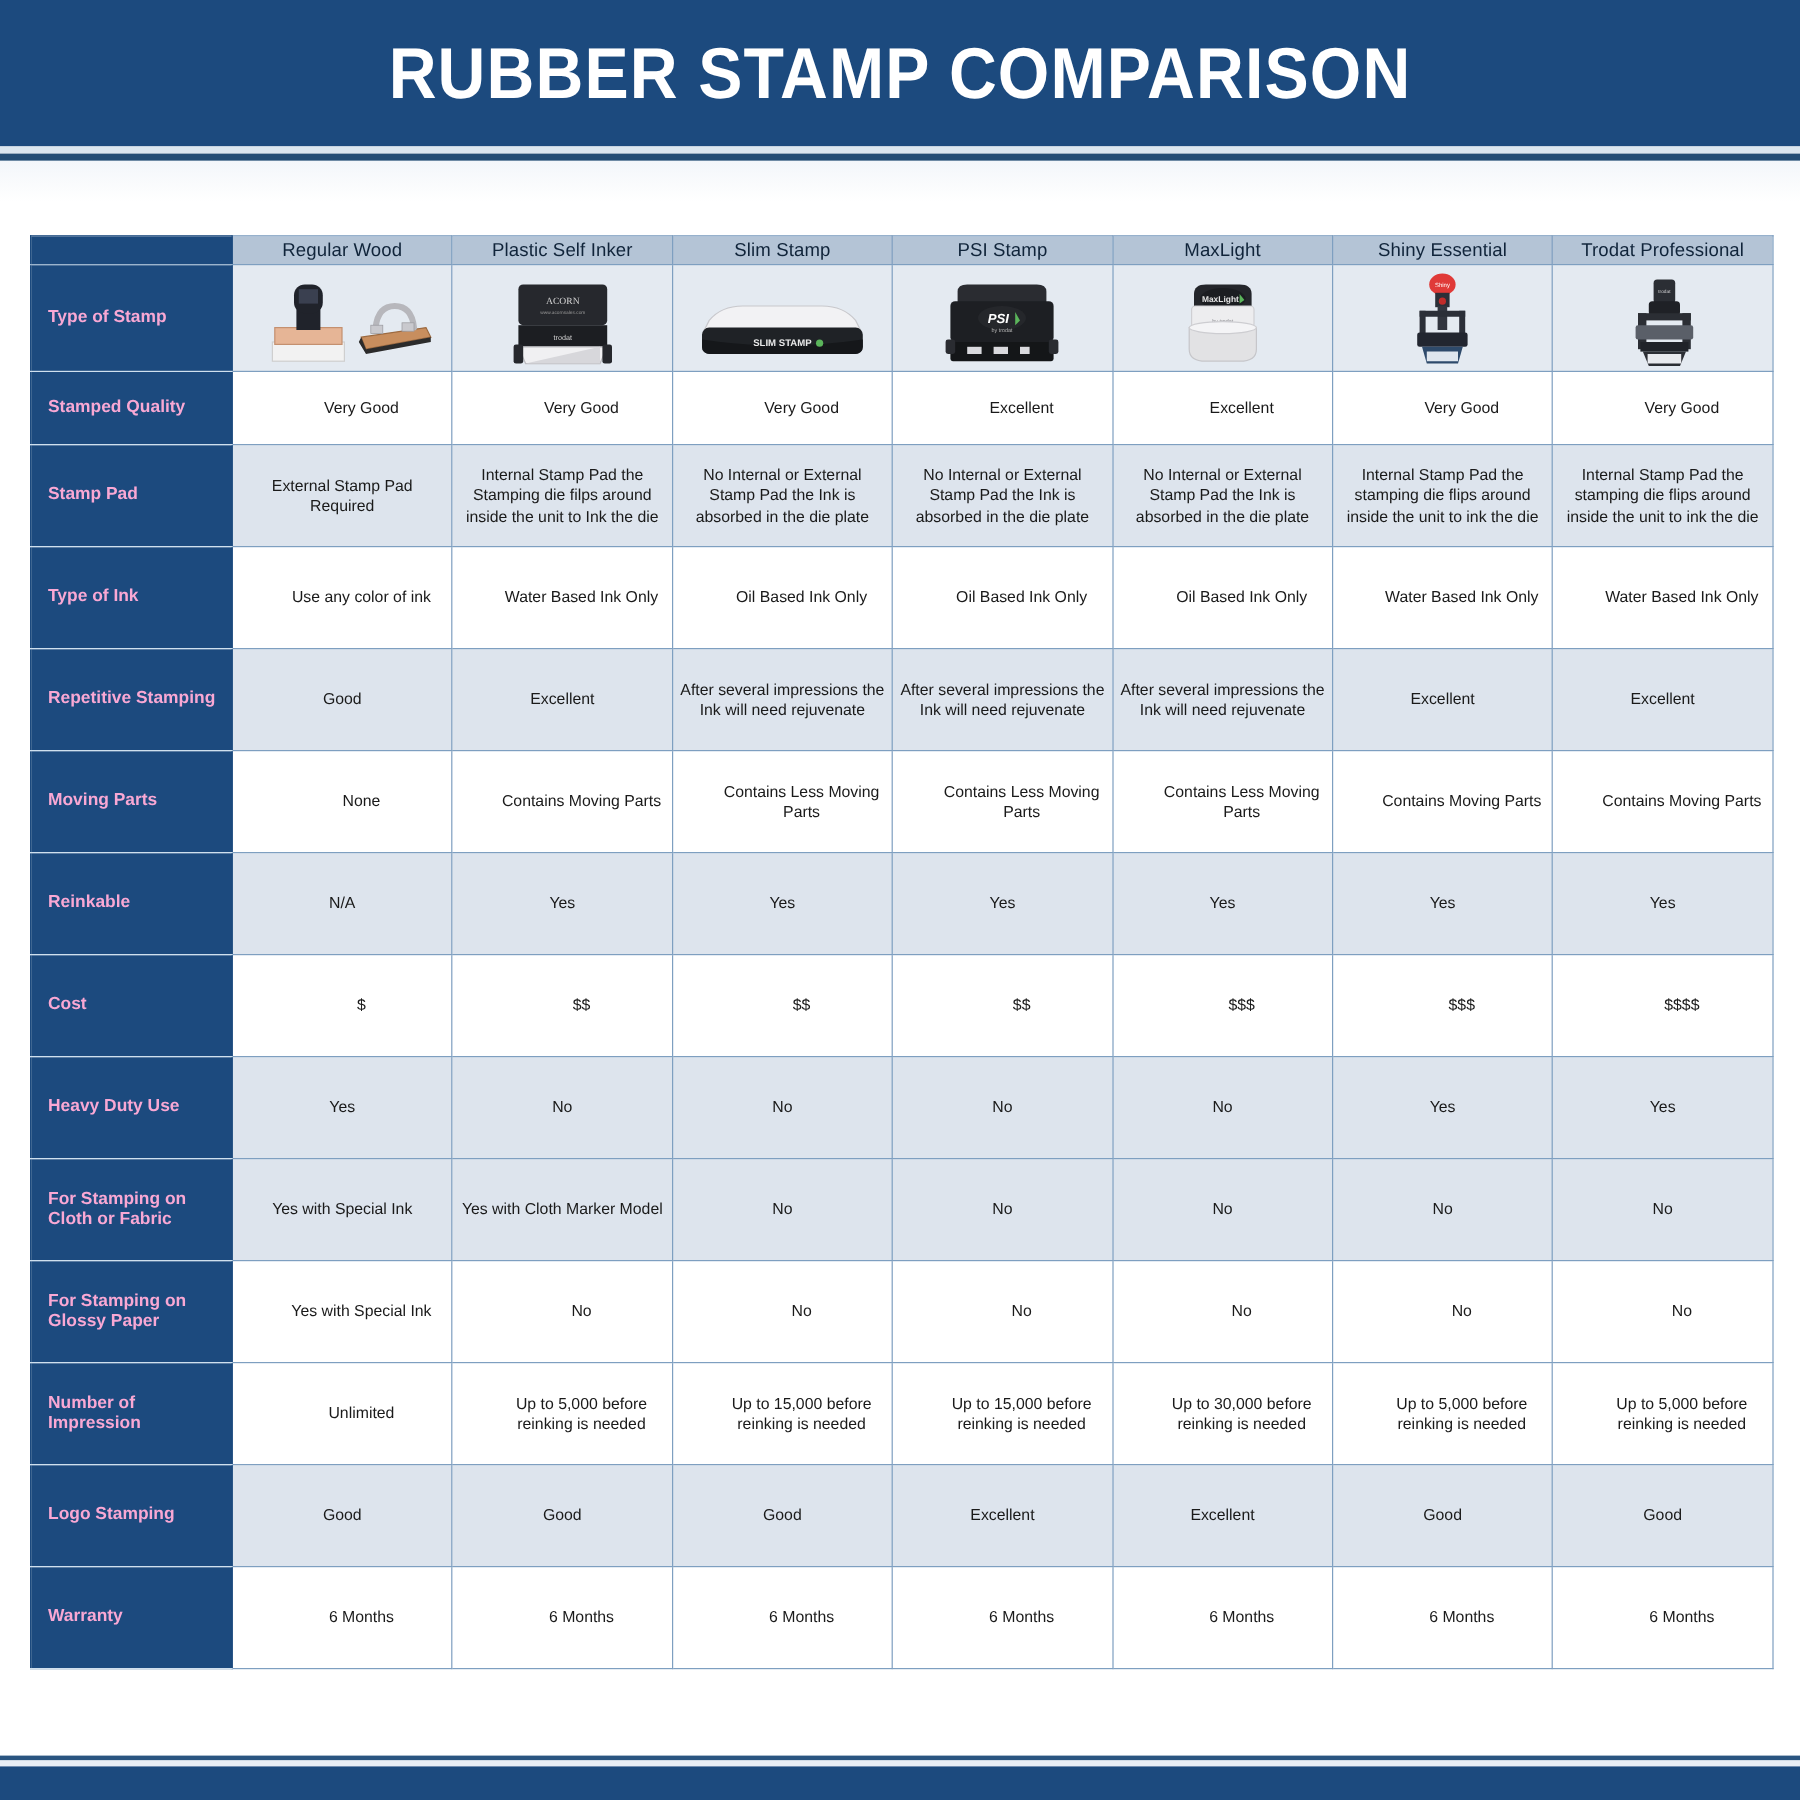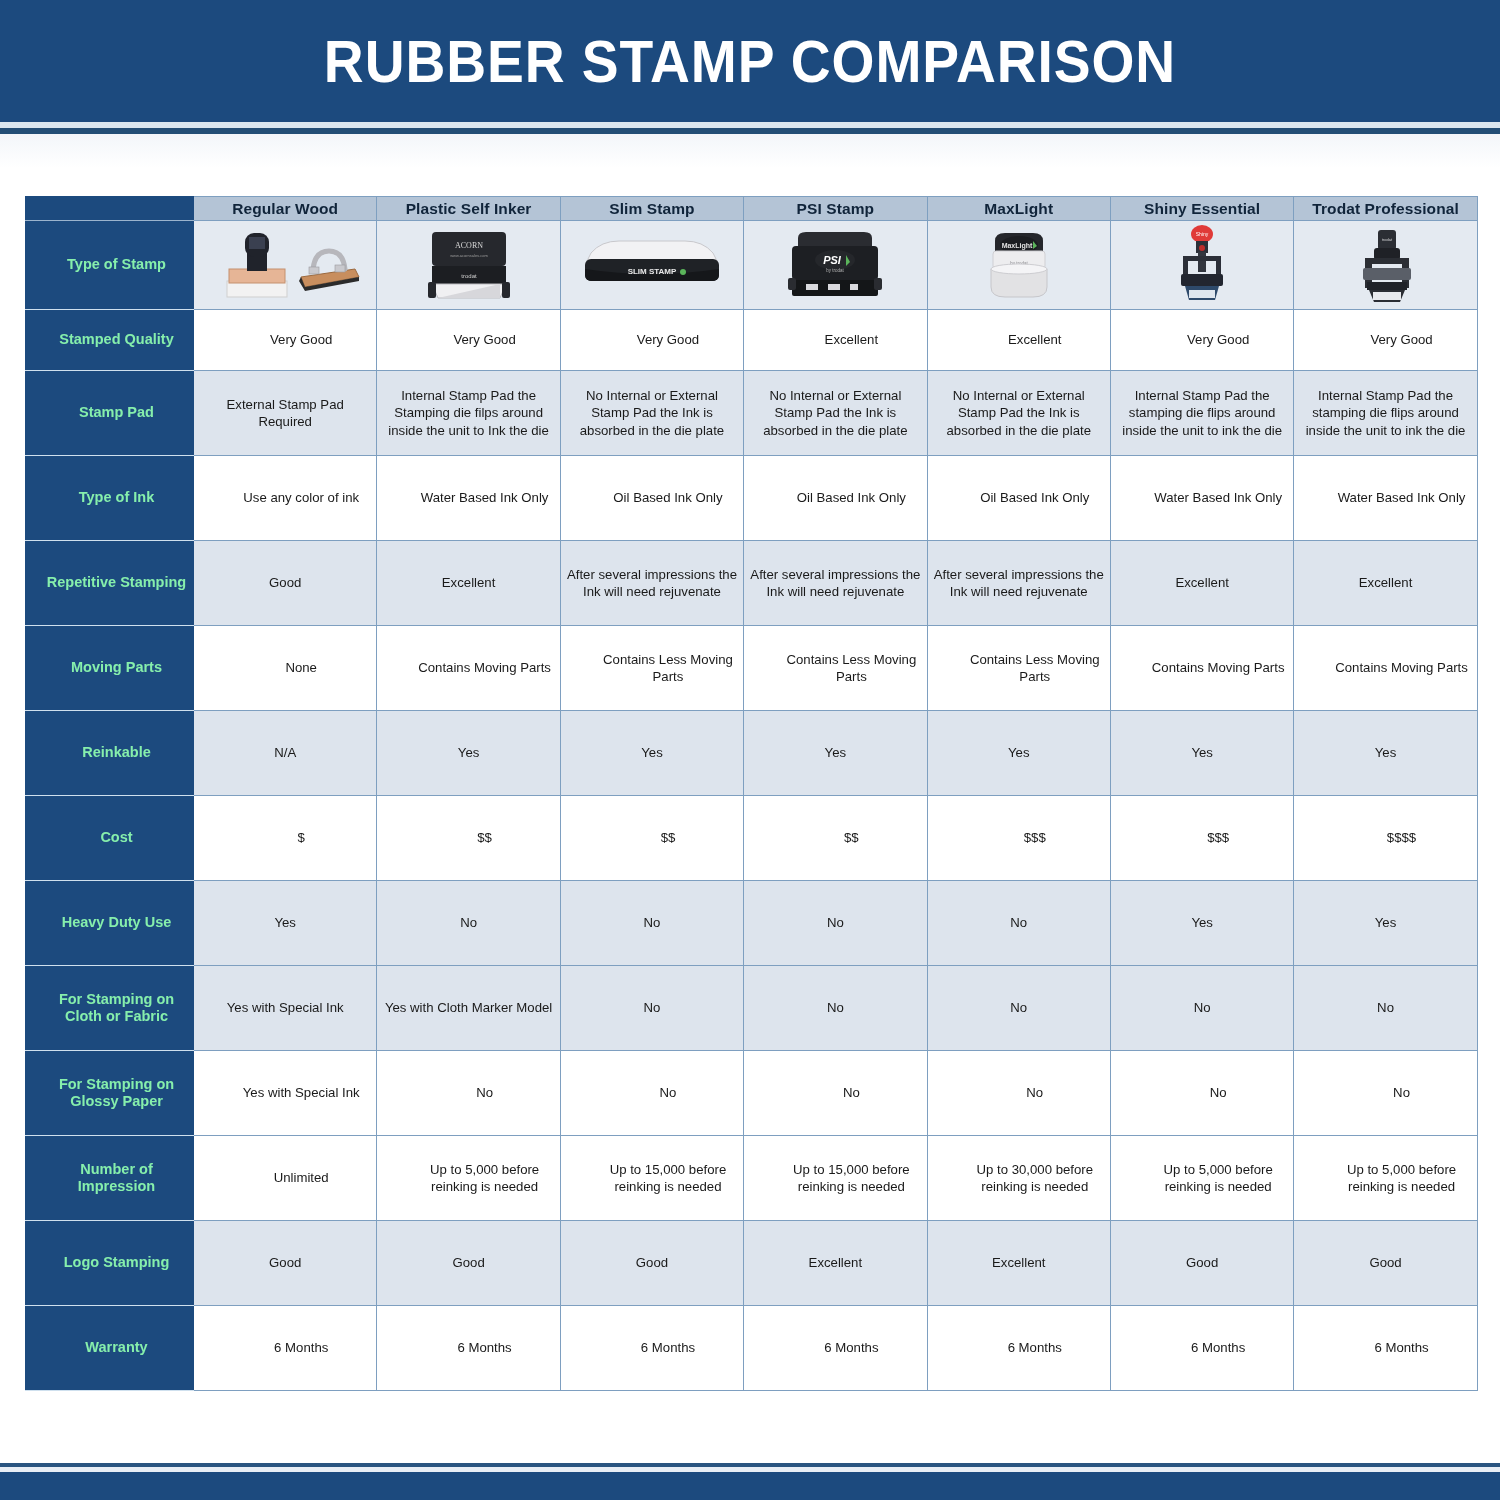--- a/index.html
+++ b/index.html
@@ -103,33 +103,33 @@
   
   .cmp thead th.corner {
     background: #1c4a7e;
     border: 1px solid #1c4a7e;
     border-bottom-color: #9bb4cd;
   }
   .cmp thead th.product {
     background: #b4c4d6;
     color: #10243a;
     font-size: 15.5px;
-    font-weight: bold;
+    font-weight: normal;
     height: 23px;
     line-height: 23px;
     letter-spacing: 0.1px;
   }
 
   
   .cmp td.rowlabel, .cmp th.rowlabel {
     background: #1c4a7e;
-    color: #86efac;
+    color: #f9a8d4;
     font-size: 14.5px;
     font-weight: bold;
-    text-align: center;
+    text-align: left;
     padding-left: 14px;
     line-height: 1.2;
     border-color: #1c4a7e;
     border-top: 1px solid #cfe0ee;
     border-bottom: 1px solid #cfe0ee;
   }
 
   
   .cmp td.val {
     font-size: 13.2px;
@@ -145,21 +145,21 @@
   .cmp td.imgcell {
     background: #e4eaf1;
     height: 88px;
     padding: 0;
   }
   .stampbox {
     width: 100%;
     height: 88px;
     position: relative;
     display: flex;
-    align-items: center;
+    align-items: flex-end;
     justify-content: center;
   }
   .stampbox svg { display: block; }
 
   
   tr.r-img td { height: 88px; }
   tr.h-std td { height: 54px; }
   tr.h-tall td { height: 78px; }
 </style>
 </head>

